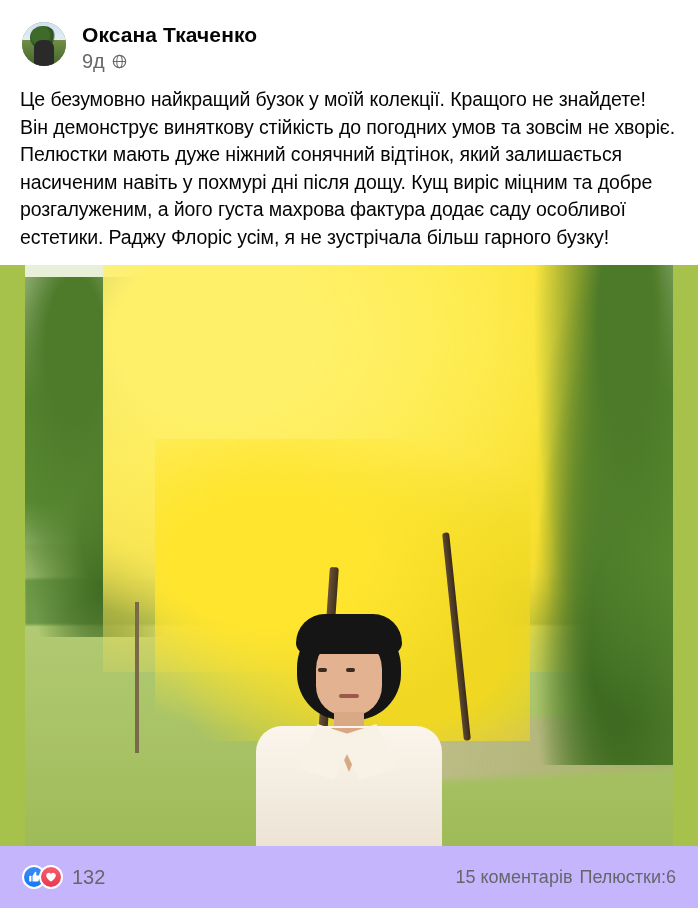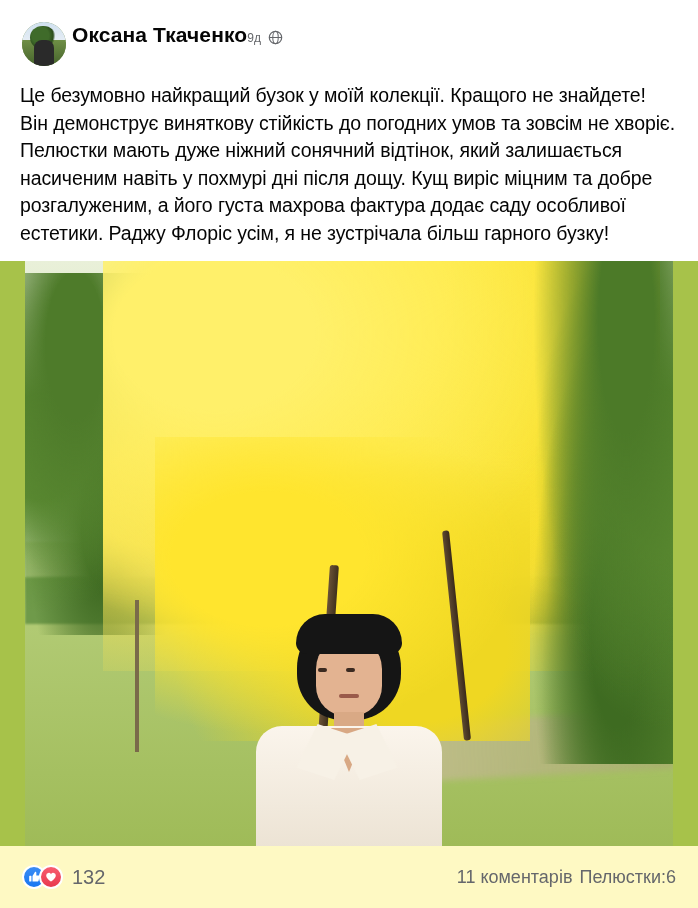--- a/index.html
+++ b/index.html
@@ -47,41 +47,41 @@
     position:absolute; left: 8px; top: 4px; width: 26px; height: 24px;
     background: radial-gradient(circle at 40% 40%, #3f6b2a 0 40%, #2c4d1d 60%, transparent 70%);
     border-radius: 50% 50% 45% 55%;
   }
   .avatar .av-person {
     position:absolute; left: 12px; top: 18px; width: 20px; height: 26px;
     background: #2a2a2a;
     border-radius: 8px 8px 0 0;
   }
   .header-text {
-    margin-left: 6px;
-    display: flex;
-    flex-direction: row;
+    margin-left: 16px;
+    display: flex;
+    flex-direction: column;
     justify-content: space-between;
     padding-top: 1px;
   }
   .author-name {
     font-size: 21px;
     font-weight: bold;
     color: #050505;
     line-height: 24px;
     letter-spacing: 0.1px;
   }
   .meta-row {
     display: flex;
     align-items: center;
     margin-top: 5px;
     gap: 7px;
   }
   .meta-time {
-    font-size: 12px;
+    font-size: 20px;
     color: #65676b;
     line-height: 18px;
   }
   .globe-icon {
     width: 15px; height: 15px;
     display: inline-block;
     position: relative;
   }
   
   .post-text {
@@ -238,21 +238,21 @@
     position: absolute; left: 50%; top: 112px; transform: translateX(-50%) ;
     width: 0; height: 0;
     border-left: 18px solid transparent;
     border-right: 18px solid transparent;
     border-top: 44px solid #d8a884;
   }
   
   .post-footer {
     height: 62px;
     flex: 0 0 62px;
-    background: #fef9c3;
+    background: #c4b5fd;
     display: flex;
     align-items: center;
     padding: 0 22px;
   }
   .reactions {
     display: flex;
     align-items: center;
     gap: 9px;
   }
   .react-icons {
@@ -358,19 +358,19 @@
           </div>
           <div class="react-badge react-love">
             <svg width="12" height="12" viewBox="0 0 16 16" aria-hidden="true">
               <path d="M8 14S1.6 10 1.6 5.9A3.4 3.4 0 0 1 8 4.3a3.4 3.4 0 0 1 6.4 1.6C14.4 10 8 14 8 14z" fill="#ffffff"></path>
             </svg>
           </div>
         </div>
         <div class="react-count">132</div>
       </div>
       <div class="footer-right">
-        <span>11 коментарів</span>
+        <span>15 коментарів</span>
         <span>Пелюстки:6</span>
       </div>
     </div>
 
   </div>
 </div>
 
 </body></html>

